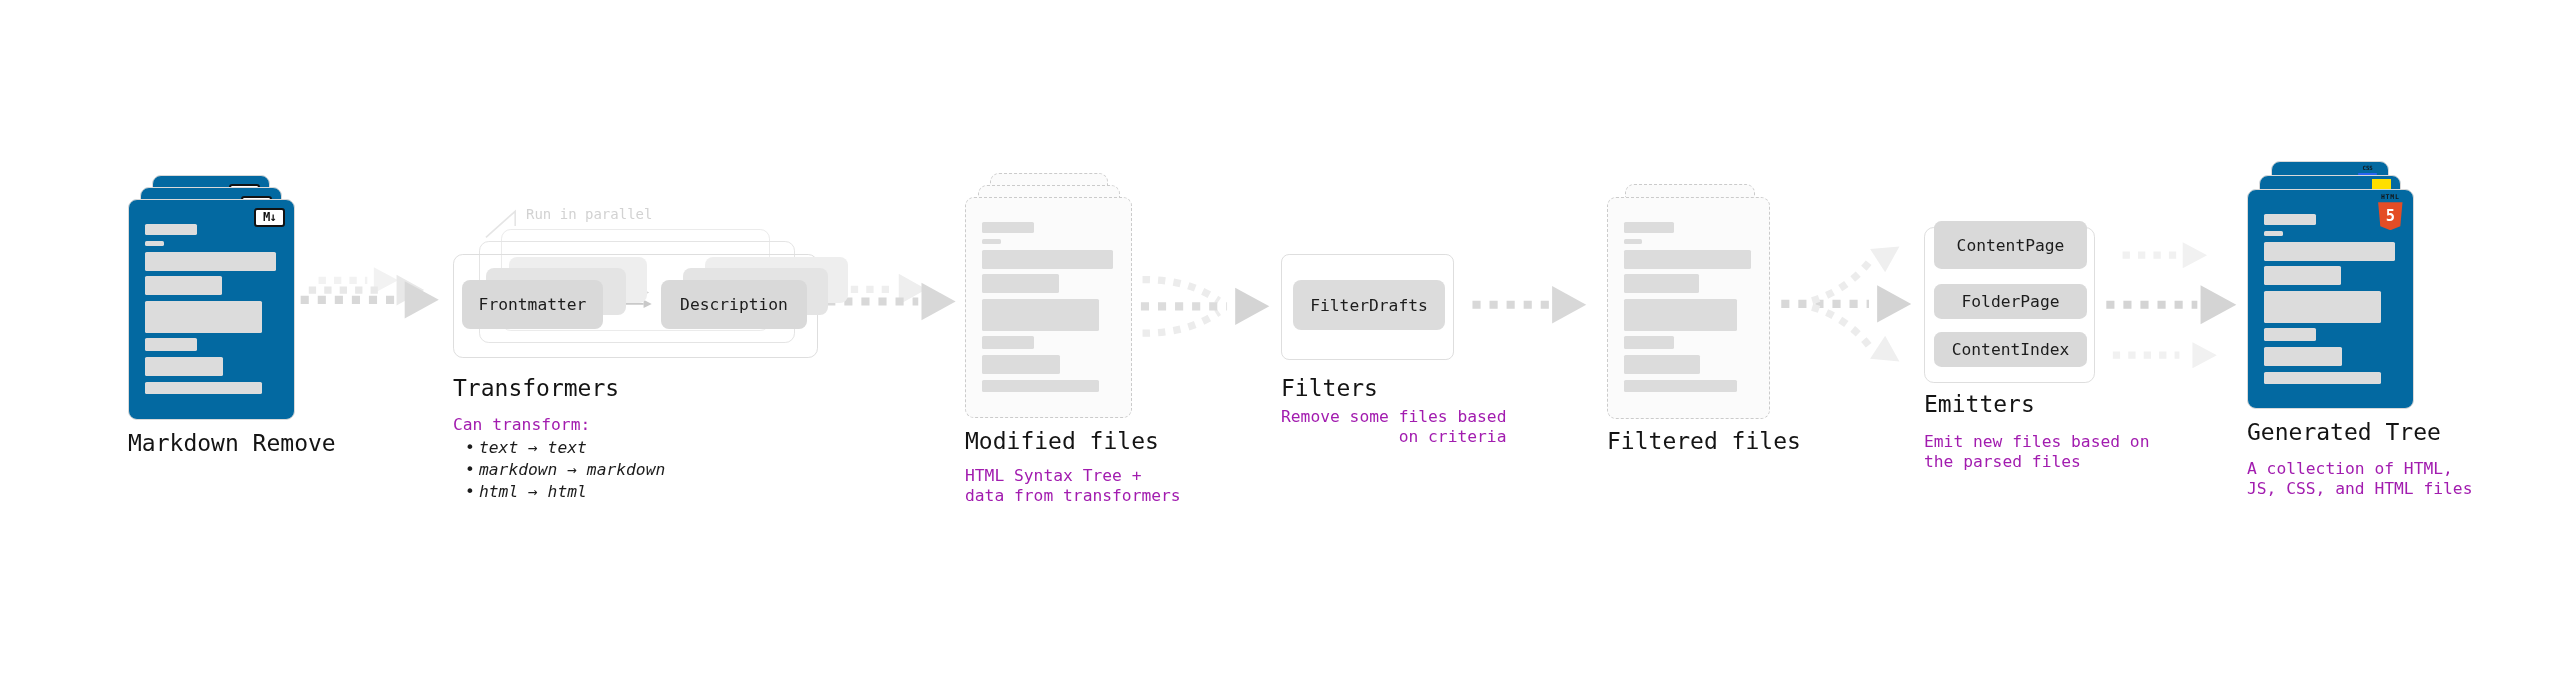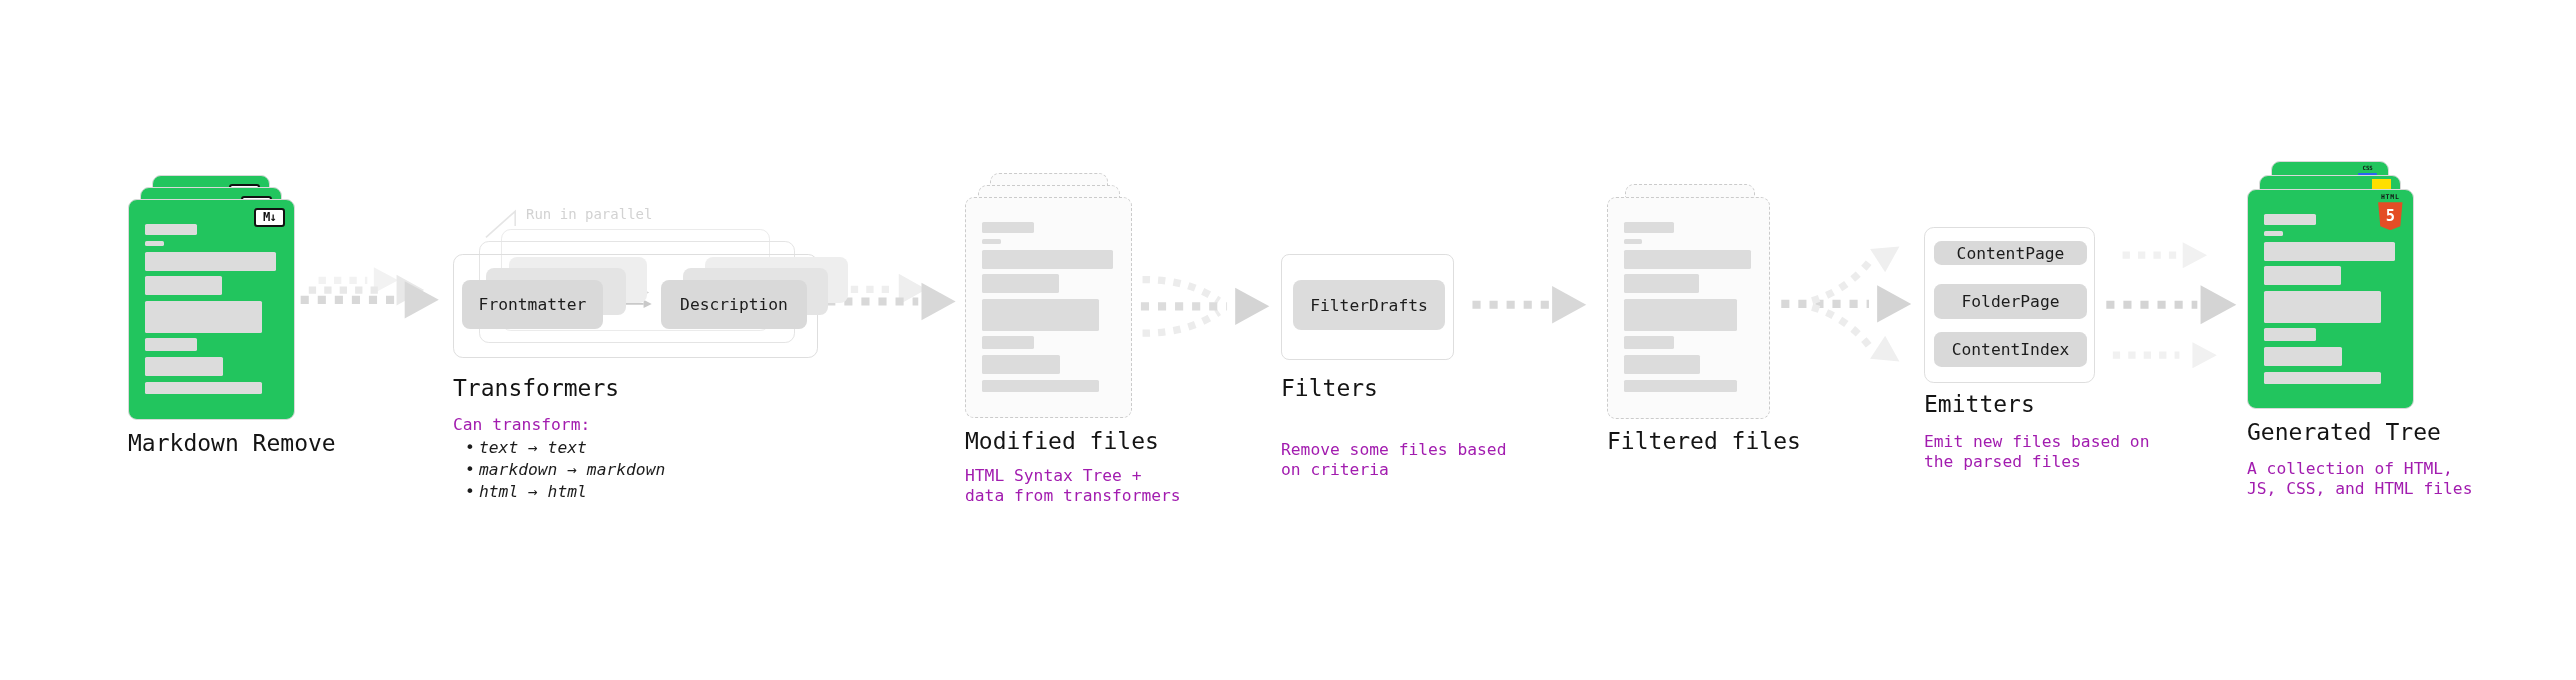--- a/index.html
+++ b/index.html
@@ -7,21 +7,21 @@
     --js-yellow:#ffdf00;
     --css-blue:#2965f1;
     --ink:#161616;
   }
   *{margin:0;padding:0;box-sizing:border-box;}
   html,body{background:#ffffff;}
   body{font-family:"DejaVu Sans Mono","Liberation Mono",monospace;color:var(--ink);}
   .canvas{position:relative;width:2576px;height:681px;background:#ffffff;overflow:hidden;}
 
   
-  .doc-card{position:absolute;background:#22c55e;border:1.6px solid #d9d9d9;border-radius:9px;}
+  .doc-card{position:absolute;background:#0369a1;border:1.6px solid #d9d9d9;border-radius:9px;}
   .doc-card.dashed{background:#fbfbfb;border:1.6px dashed #cbcbcb;}
   .bars-wrap{position:absolute;left:16.3px;right:16.3px;top:23.6px;}
   .bar{background:#dcdcdc;border-radius:1.6px;margin-bottom:5.7px;}
 
   
   .badge-md{position:absolute;top:8.1px;right:9px;width:31px;height:18.7px;
     border:2px solid #121212;border-radius:3.3px;background:#ffffff;
     display:flex;align-items:center;justify-content:center;
     font-size:12.2px;font-weight:bold;letter-spacing:-0.8px;color:#121212;}
 
@@ -187,21 +187,21 @@
     <div class="subtext" style="left:965px;top:466px;">
       <div>HTML Syntax Tree +</div>
       <div>data from transformers</div>
     </div>
   </div>
 
   <div>
     <div class="frame" style="left:1281px;top:254px;width:173px;height:106px;border-radius:8.1px;"></div>
     <div class="pill" style="left:1293px;top:280px;width:152px;height:50px;background:#dcdcdc;">FilterDrafts</div>
     <div class="heading" style="left:1281px;top:375px;">Filters</div>
-    <div class="subtext" style="left:1281px;top:440px;">
+    <div class="subtext" style="left:1281px;top:407px;text-align:right;">
       <div>Remove some files based</div>
       <div>on criteria</div>
     </div>
   </div>
 
   <div>
     <div class="doc-card dashed" style="left:1625px;top:184px;width:130px;height:221px;"></div>
     <div class="doc-card dashed" style="left:1607px;top:197px;width:163px;height:222px;">
       <div class="bars-wrap">
           <div class="bar" style="width: 39%; height: 11.4px;"></div>
@@ -212,21 +212,21 @@
           <div class="bar" style="width: 39%; height: 13px;"></div>
           <div class="bar" style="width: 59%; height: 18.7px;"></div>
           <div class="bar" style="width: 88%; height: 12.2px;"></div>
         </div>
     </div>
     <div class="heading" style="left:1607px;top:428px;">Filtered files</div>
   </div>
 
   <div>
     <div class="frame" style="left:1924px;top:227px;width:171px;height:156px;"></div>
-    <div class="pill" style="left:1934px;top:241px;width:153px;height:24px;border-radius:7.3px;">ContentPage</div>
+    <div class="pill" style="left:1934px;top:221px;width:153px;height:48px;border-radius:7.3px;">ContentPage</div>
     <div class="pill" style="left:1934px;top:284px;width:153px;height:35px;border-radius:7.3px;">FolderPage</div>
     <div class="pill" style="left:1934px;top:332px;width:153px;height:35px;border-radius:7.3px;">ContentIndex</div>
     <div class="heading" style="left:1924px;top:391px;">Emitters</div>
     <div class="subtext" style="left:1924px;top:432px;">
       <div>Emit new files based on</div>
       <div>the parsed files</div>
     </div>
   </div>
 
   <div>

